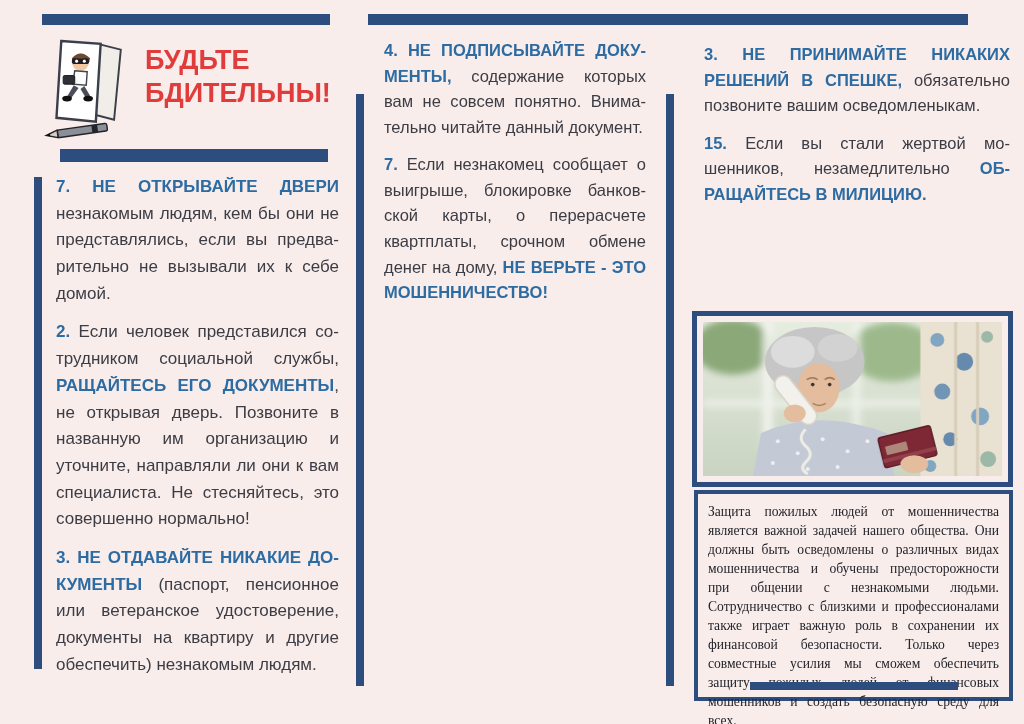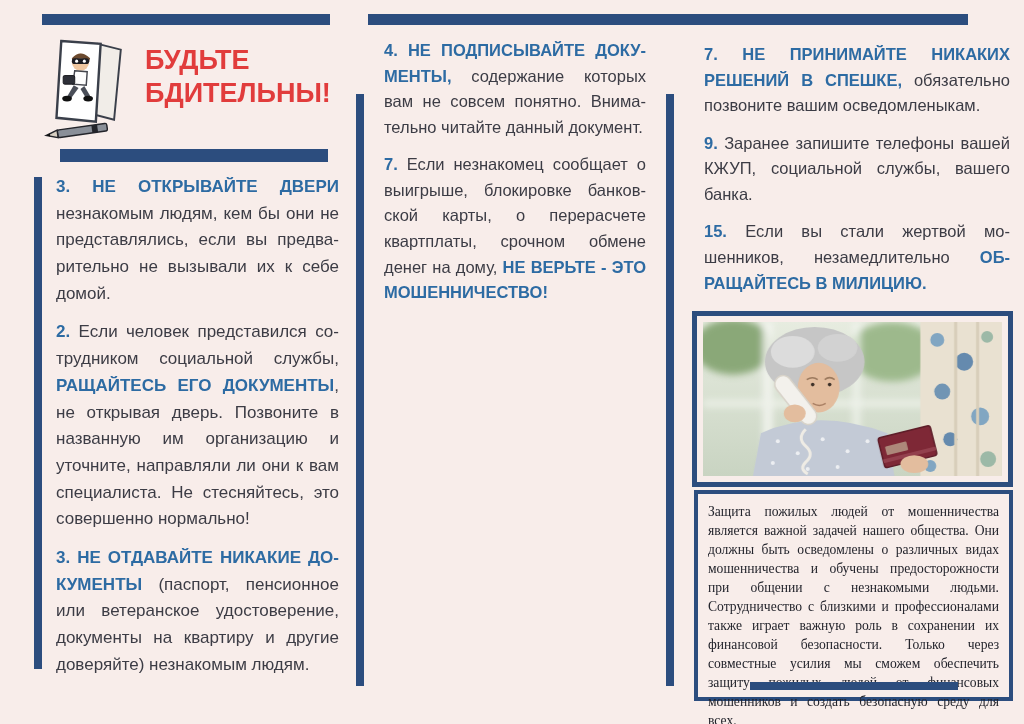--- a/index.html
+++ b/index.html
@@ -71,33 +71,32 @@
       <rect x="14" y="96" width="52" height="8" rx="2" fill="#8a8f98" stroke="#23242a" stroke-width="1.5"></rect>
       <rect x="50" y="96" width="6" height="8" fill="#23242a"></rect>
       <path d="M14 96 L2 100 L14 104 Z" fill="#d8cfc2" stroke="#23242a" stroke-width="1.5"></path>
       <path d="M6 98.5 L2 100 L6 101.5 Z" fill="#111"></path>
     </g>
   </svg>
 
   <h1 class="title">БУДЬТЕ БДИТЕЛЬНЫ!</h1>
 
   <div class="col" id="col-left">
-    <p class="para"><span class="em">3. НЕ ОТКРЫВАЙТЕ ДВЕРИ </span><span>незна­комым людям, кем бы они не представлялись, если вы предва­рительно не вызывали их к себе домой.</span></p>
+    <p class="para"><span class="em">7. НЕ ОТКРЫВАЙТЕ ДВЕРИ </span><span>незна­комым людям, кем бы они не представлялись, если вы предва­рительно не вызывали их к себе домой.</span></p>
     <p class="para"><span class="em">2. </span><span>Если человек представился со­трудником социальной службы, </span><span class="em">РАЩАЙТЕСЬ ЕГО ДОКУМЕНТЫ</span><span>, не открывая дверь. Позвоните в названную им организацию и уточните, направляли ли они к вам специалиста. Не стесняйтесь, это совершенно нормально!</span></p>
-    <p class="para"><span class="em">3. НЕ ОТДАВАЙТЕ НИКАКИЕ ДО­КУМЕНТЫ </span><span>(паспорт, пенсионное или ветеранское удостоверение, документы на квартиру и другие доверяйте) незнакомым людям.</span></p>
+    <p class="para"><span class="em">3. НЕ ОТДАВАЙТЕ НИКАКИЕ ДО­КУМЕНТЫ </span><span>(паспорт, пенсионное или ветеранское удостоверение, документы на квартиру и другие обеспечить) незнакомым людям.</span></p>
   </div>
 
   <div class="col" id="col-mid">
     <p class="para"><span class="em">4. НЕ ПОДПИСЫВАЙТЕ ДОКУ­МЕНТЫ, </span><span>содержание которых вам не совсем понятно. Внима­тельно читайте данный доку­мент.</span></p>
     <p class="para"><span class="em">7. </span><span>Если незнакомец сообщает о выигрыше, блокировке банков­ской карты, о перерасчете квартплаты, срочном обмене денег на дому, </span><span class="em">НЕ ВЕРЬТЕ - ЭТО МОШЕННИЧЕСТВО!</span></p>
   </div>
 
   <div class="col" id="col-right">
-    <p class="para"><span class="em">7. НЕ ПРИНИМАЙТЕ НИКАКИХ РЕШЕНИЙ В СПЕШКЕ, </span><span>обязатель­но позвоните вашим осведомлены­кам.</span></p>
-    <p class="para"><span class="em">9. </span><span>Заранее запишите телефоны вашей КЖУП, социальной служ­бы, вашего банка.</span></p>
+    <p class="para"><span class="em">3. НЕ ПРИНИМАЙТЕ НИКАКИХ РЕШЕНИЙ В СПЕШКЕ, </span><span>обязатель­но позвоните вашим осведомлены­кам.</span></p>
     <p class="para"><span class="em">15. </span><span>Если вы стали жертвой мо­шенников, незамедлительно </span><span class="em">ОБ­РАЩАЙТЕСЬ В МИЛИЦИЮ.</span></p>
   </div>
 
   <div id="photo-frame">
     <svg viewBox="0 0 300 155" preserveAspectRatio="none">
       <defs>
         <filter id="soft" x="-20%" y="-20%" width="140%" height="140%">
             <feGaussianBlur stdDeviation="4"></feGaussianBlur>
           </filter>
         <linearGradient id="win" x1="0" y1="0" x2="0" y2="1">

